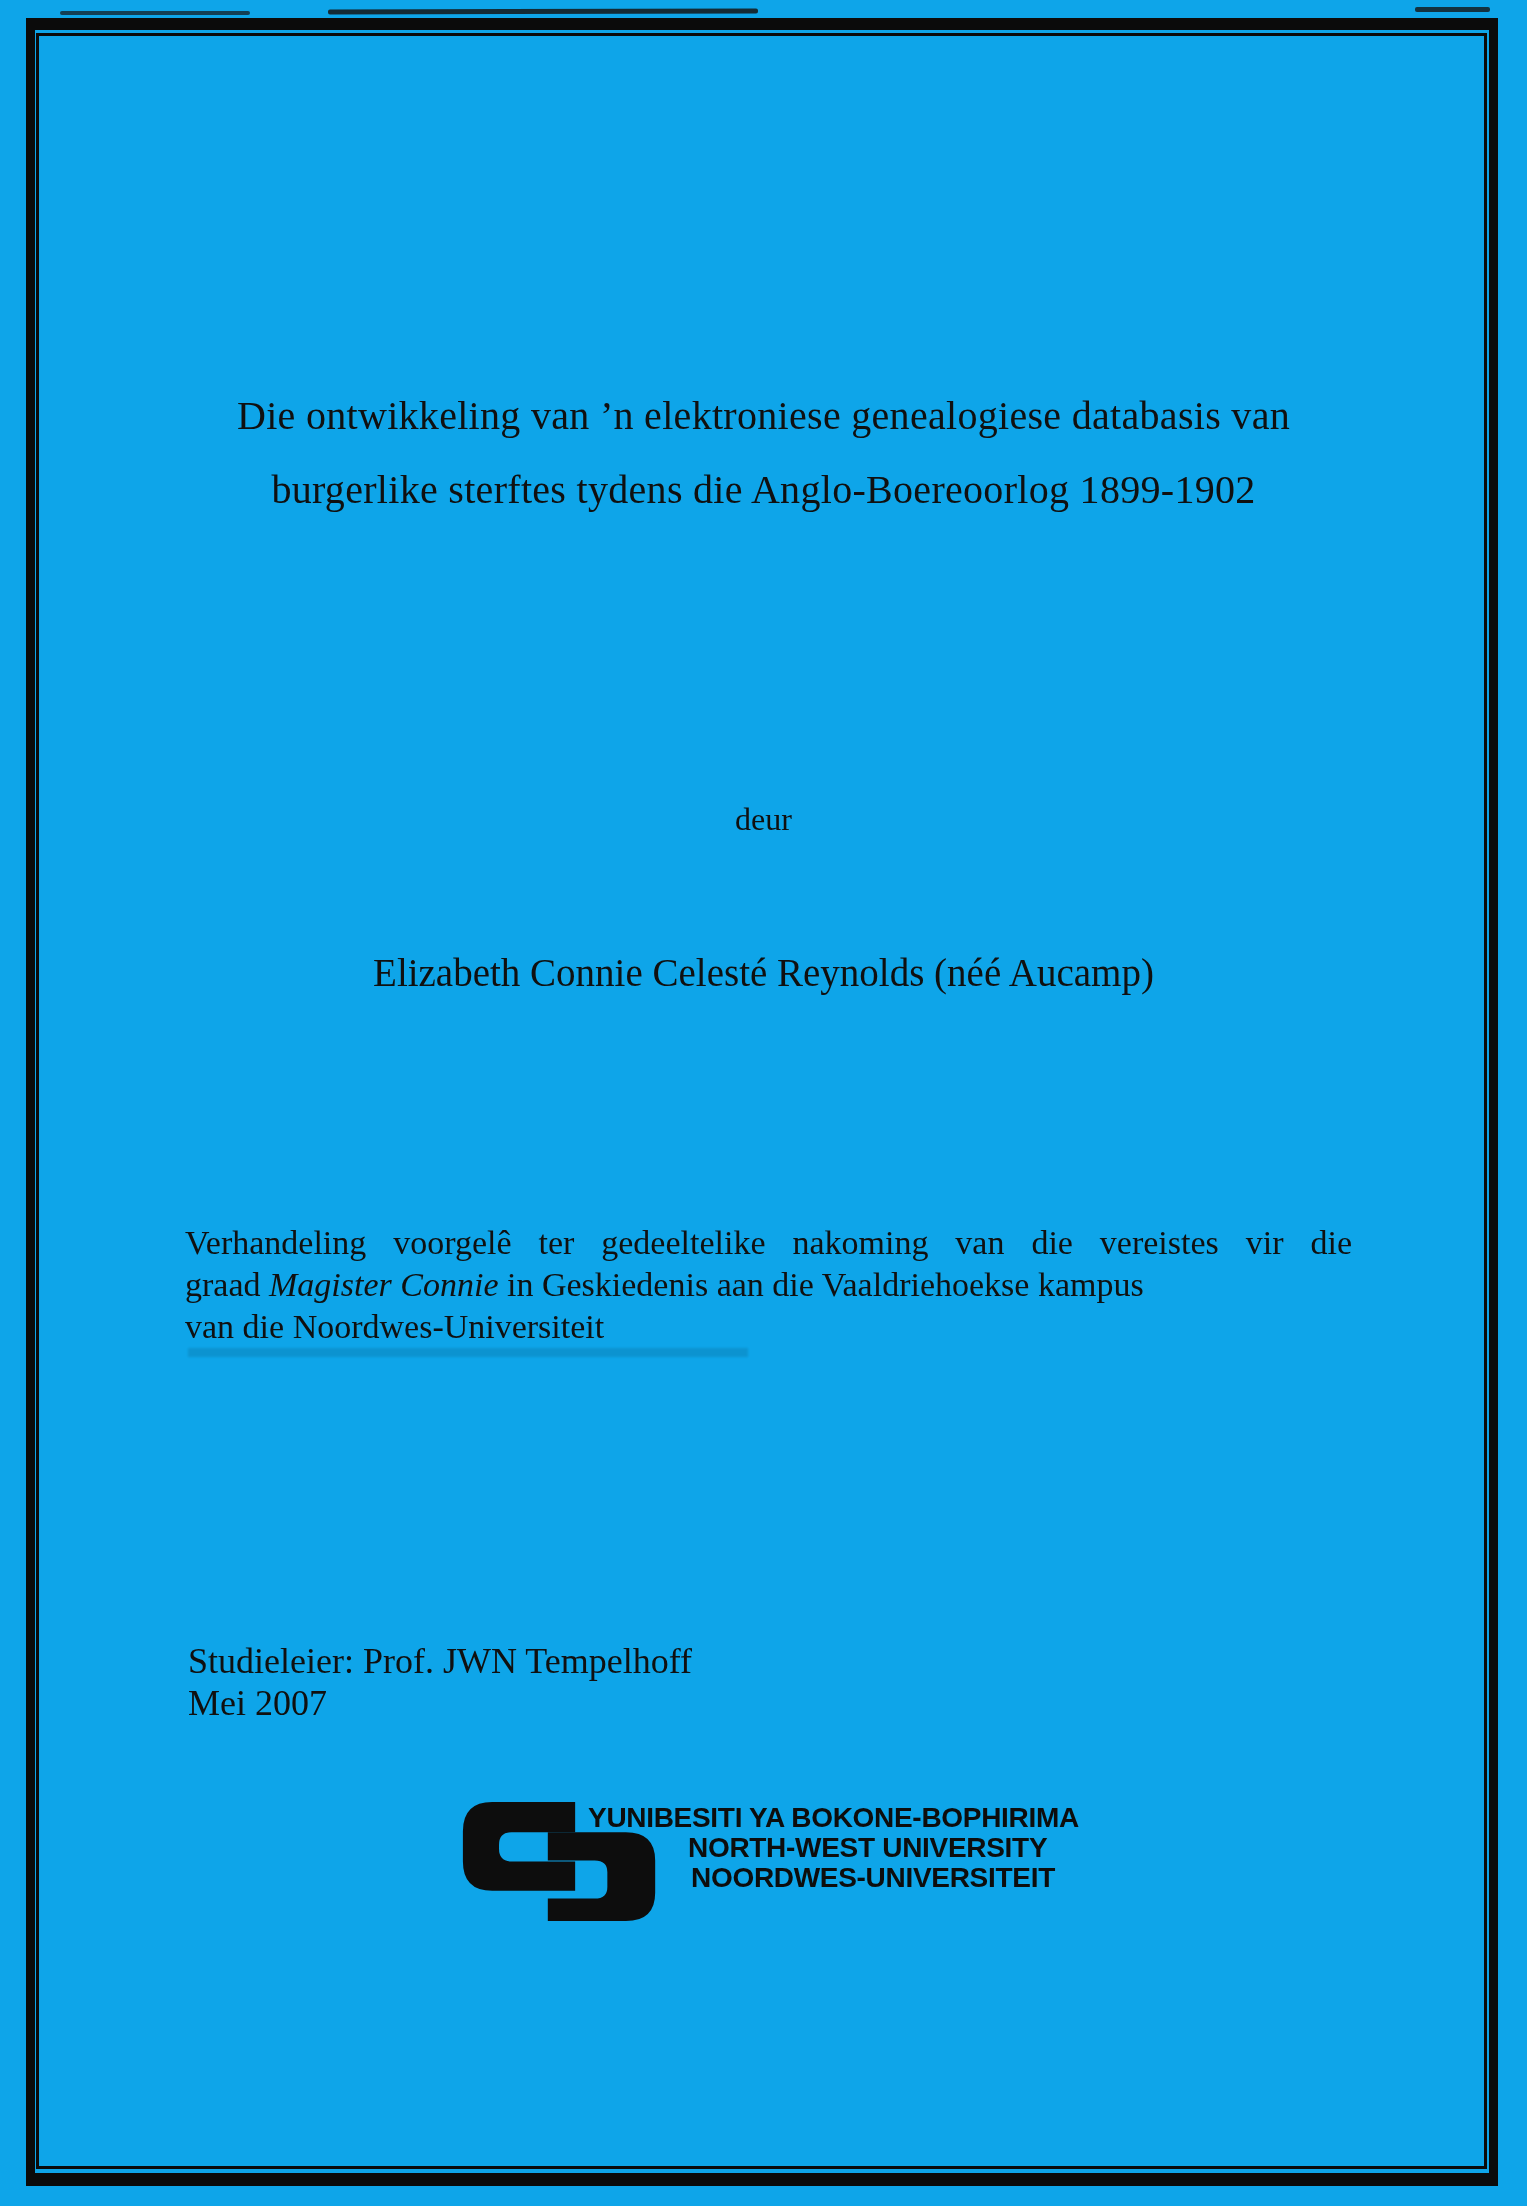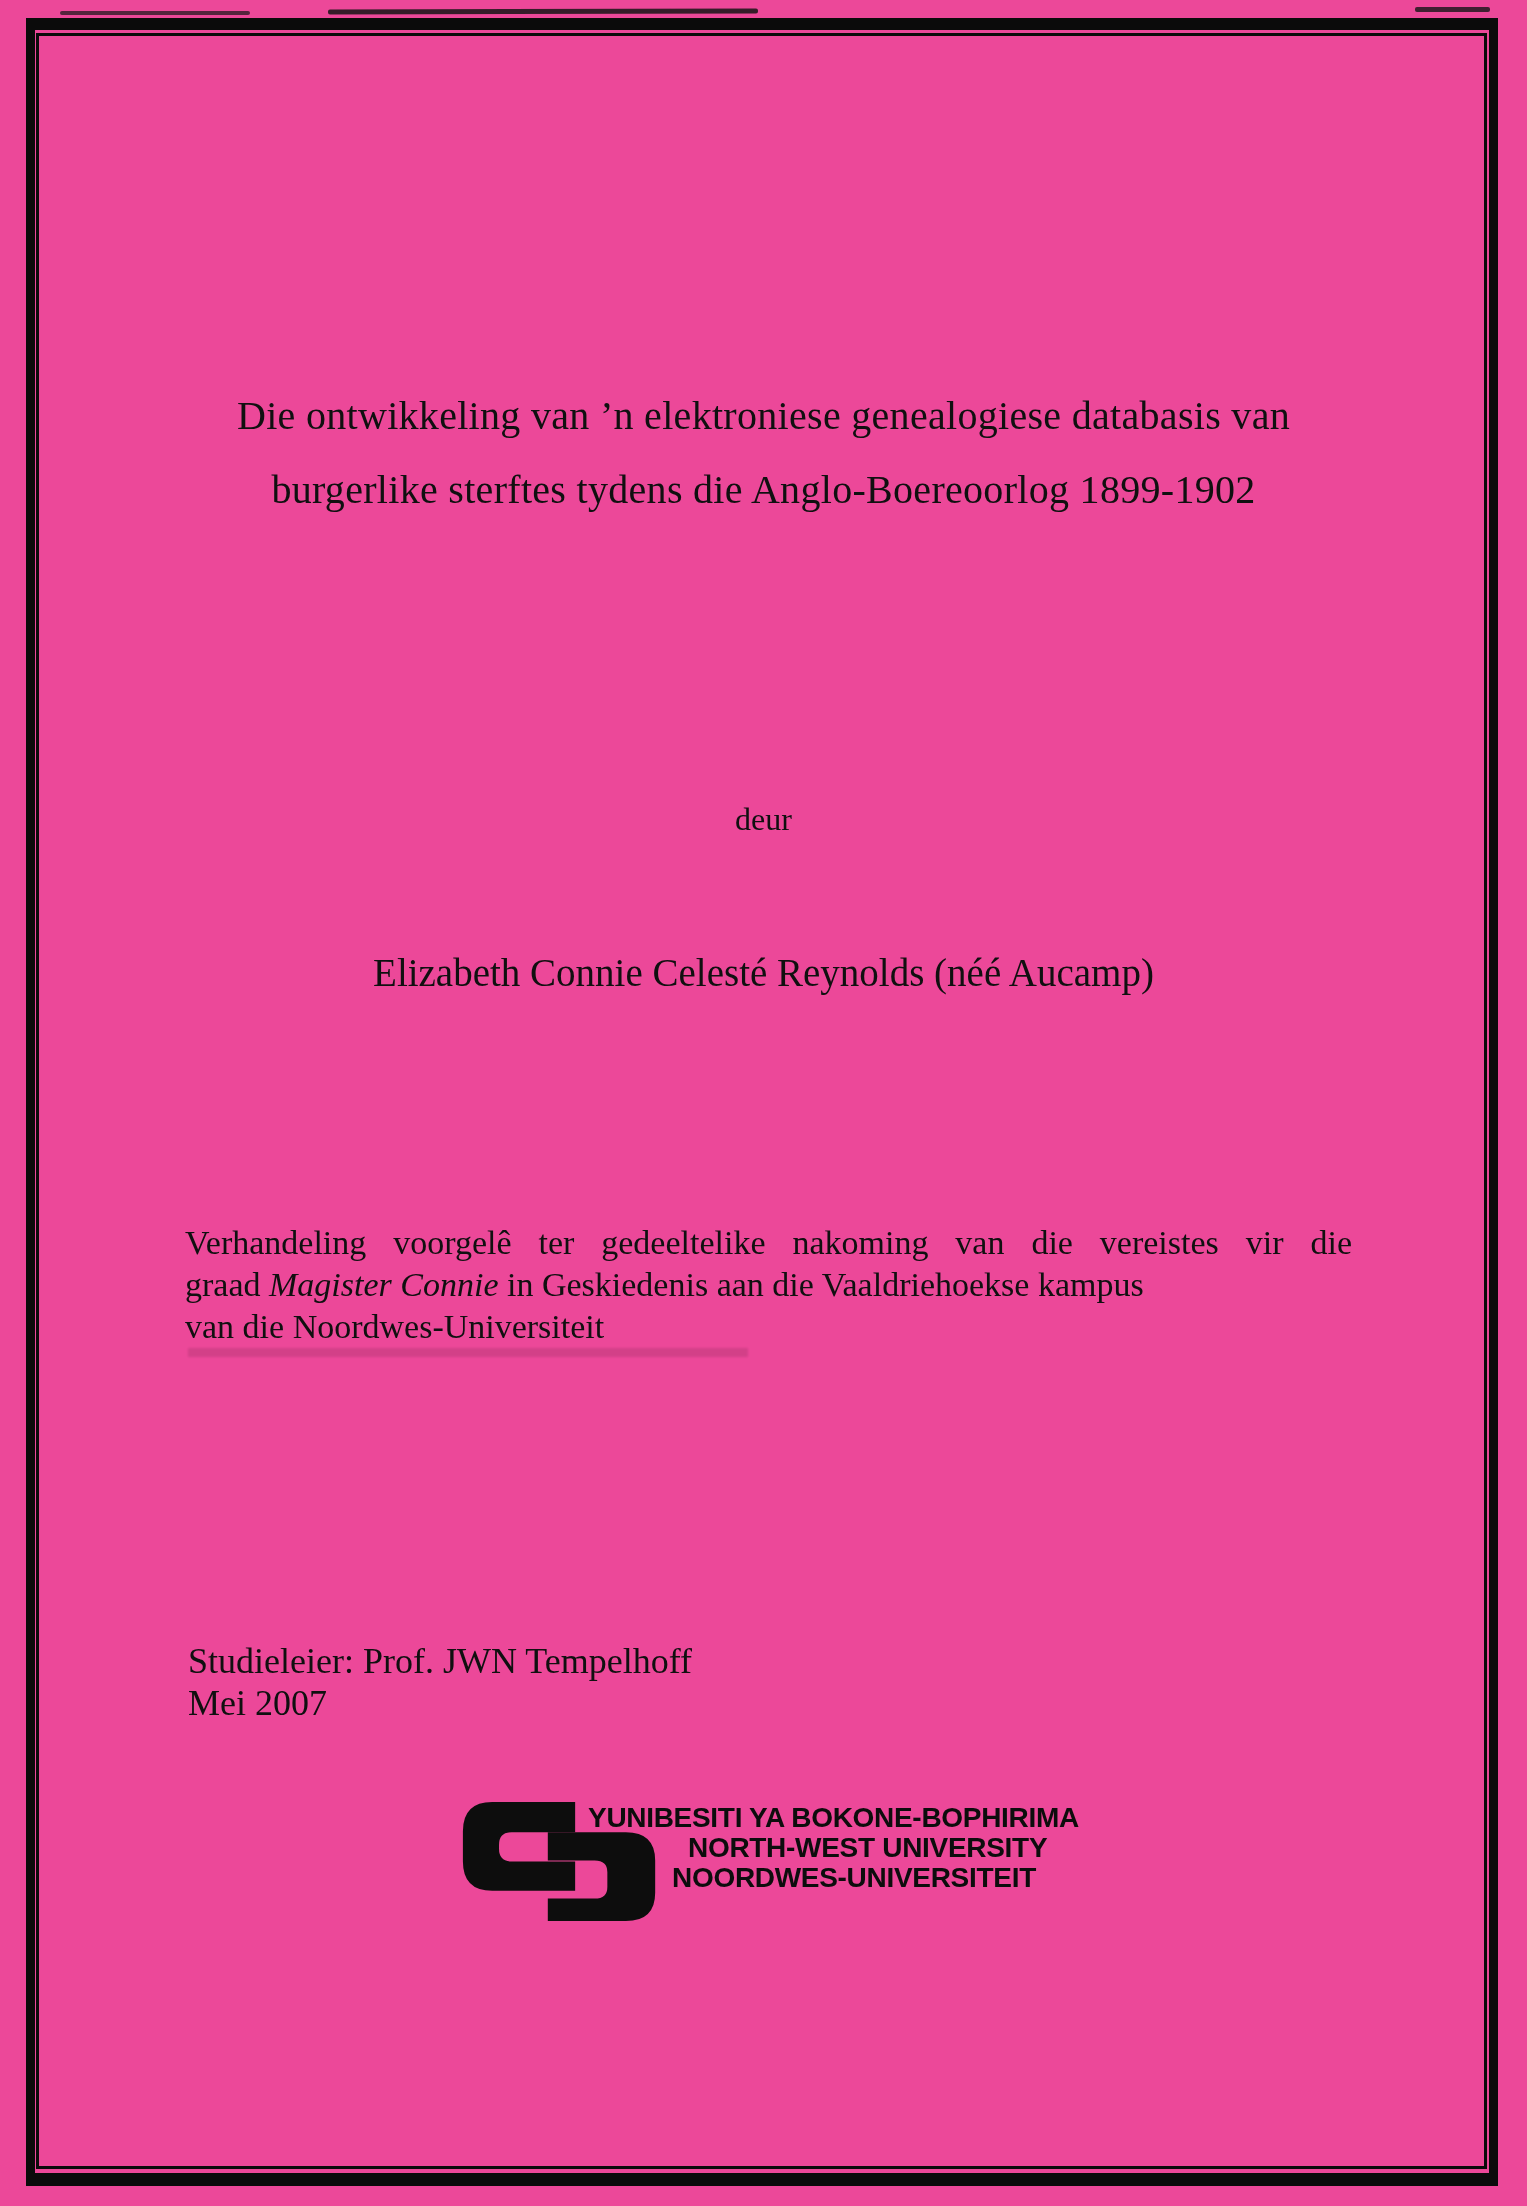--- a/index.html
+++ b/index.html
@@ -4,21 +4,21 @@
 <style>
   html, body {
     margin: 0;
     padding: 0;
     background: #ffffff;
   }
   .page {
     position: relative;
     width: 1527px;
     height: 2206px;
-    background: #ec4899;
+    background: #0ea5e9;
     overflow: hidden;
     font-family: "Liberation Serif", "DejaVu Serif", serif;
     color: #101010;
   }
   
   .smudge {
     position: absolute;
     background: #151515;
     border-radius: 2px;
   }
@@ -103,21 +103,21 @@
     position: absolute;
     font-family: "Liberation Sans", "DejaVu Sans", sans-serif;
     font-weight: 700;
     font-size: 28px;
     letter-spacing: -0.3px;
     color: #0d0d0d;
     white-space: nowrap;
   }
   .logo-t1 { left: 588px; top: 1802px; text-align: right; }
   .logo-t2 { left: 672px; top: 1832px; margin-left: 16px; }
-  .logo-t3 { left: 672px; top: 1862px; }
+  .logo-t3 { left: 691px; top: 1862px; }
 </style>
 </head>
 <body>
 
 <div class="page">
 
   <div class="smudge smudge-a"></div>
   <div class="smudge smudge-b"></div>
   <div class="smudge smudge-c"></div>
 

